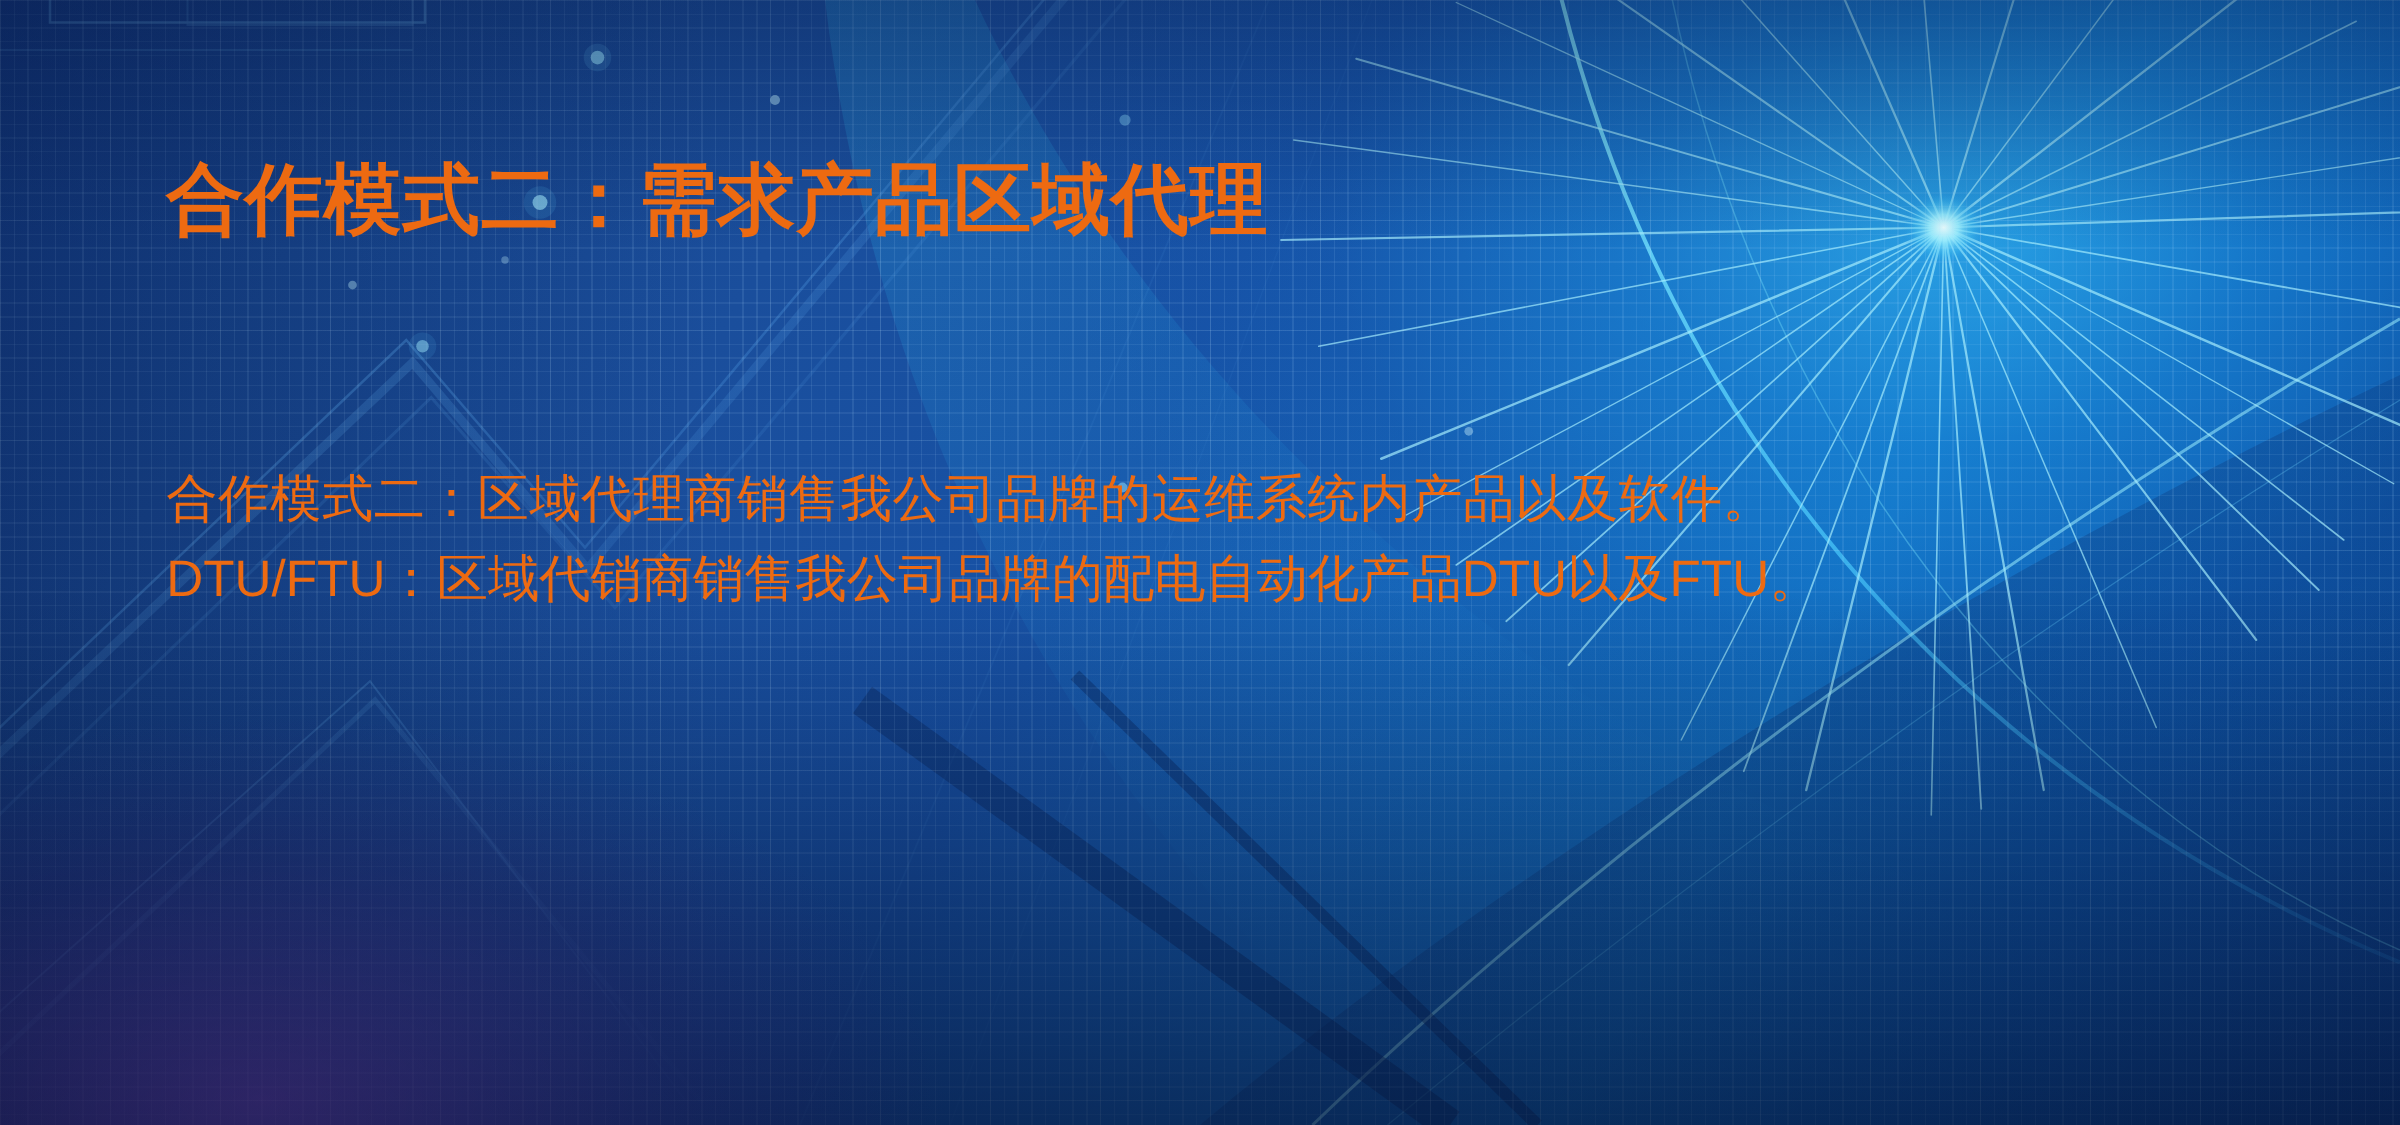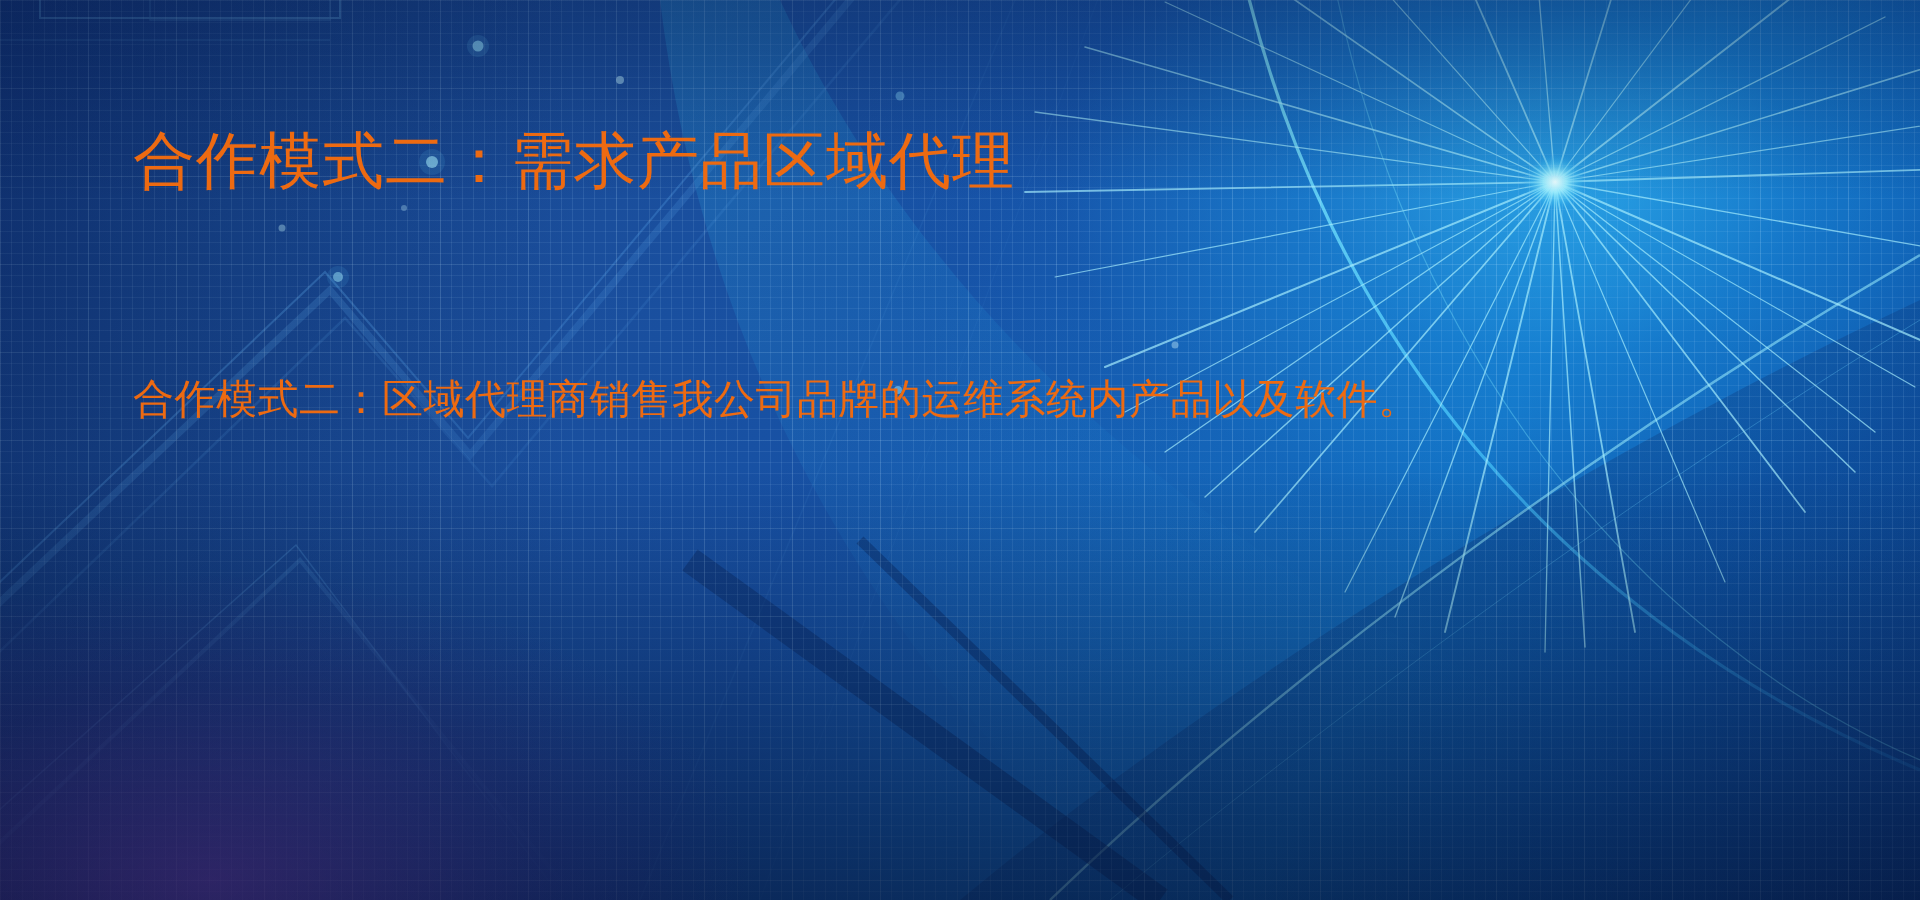--- a/index.html
+++ b/index.html
@@ -59,21 +59,21 @@
 
   
   .title{
     position:absolute;
     left:133px; top:126px;
     font-size:62px;
     line-height:1.12;
     letter-spacing:1px;
     color:#ED6A11;
     white-space:nowrap;
-    font-weight:400;
+    font-weight:700;
   }
   .body-block{
     position:absolute;
     left:133px; top:367px;
     width:1700px;
   }
   .body-line{
     color:#ED6A11;
     font-size:41px;
     line-height:64px;
@@ -210,15 +210,16 @@
 
   <div class="layer grid"></div>
   <div class="layer grid-coarse"></div>
   <div class="layer topshade"></div>
   <div class="layer vignette"></div>
 
   <h1 class="title">合作模式二：需求产品区域代理</h1>
 
   <div class="body-block">
     <p class="body-line">合作模式二：区域代理商销售我公司品牌的运维系统内产品以及软件。</p>
+    <p class="body-line mono-lead">DTU/FTU：区域代销商销售我公司品牌的配电自动化产品DTU以及FTU。</p>
   </div>
 
 </div>
 
 </body></html>

